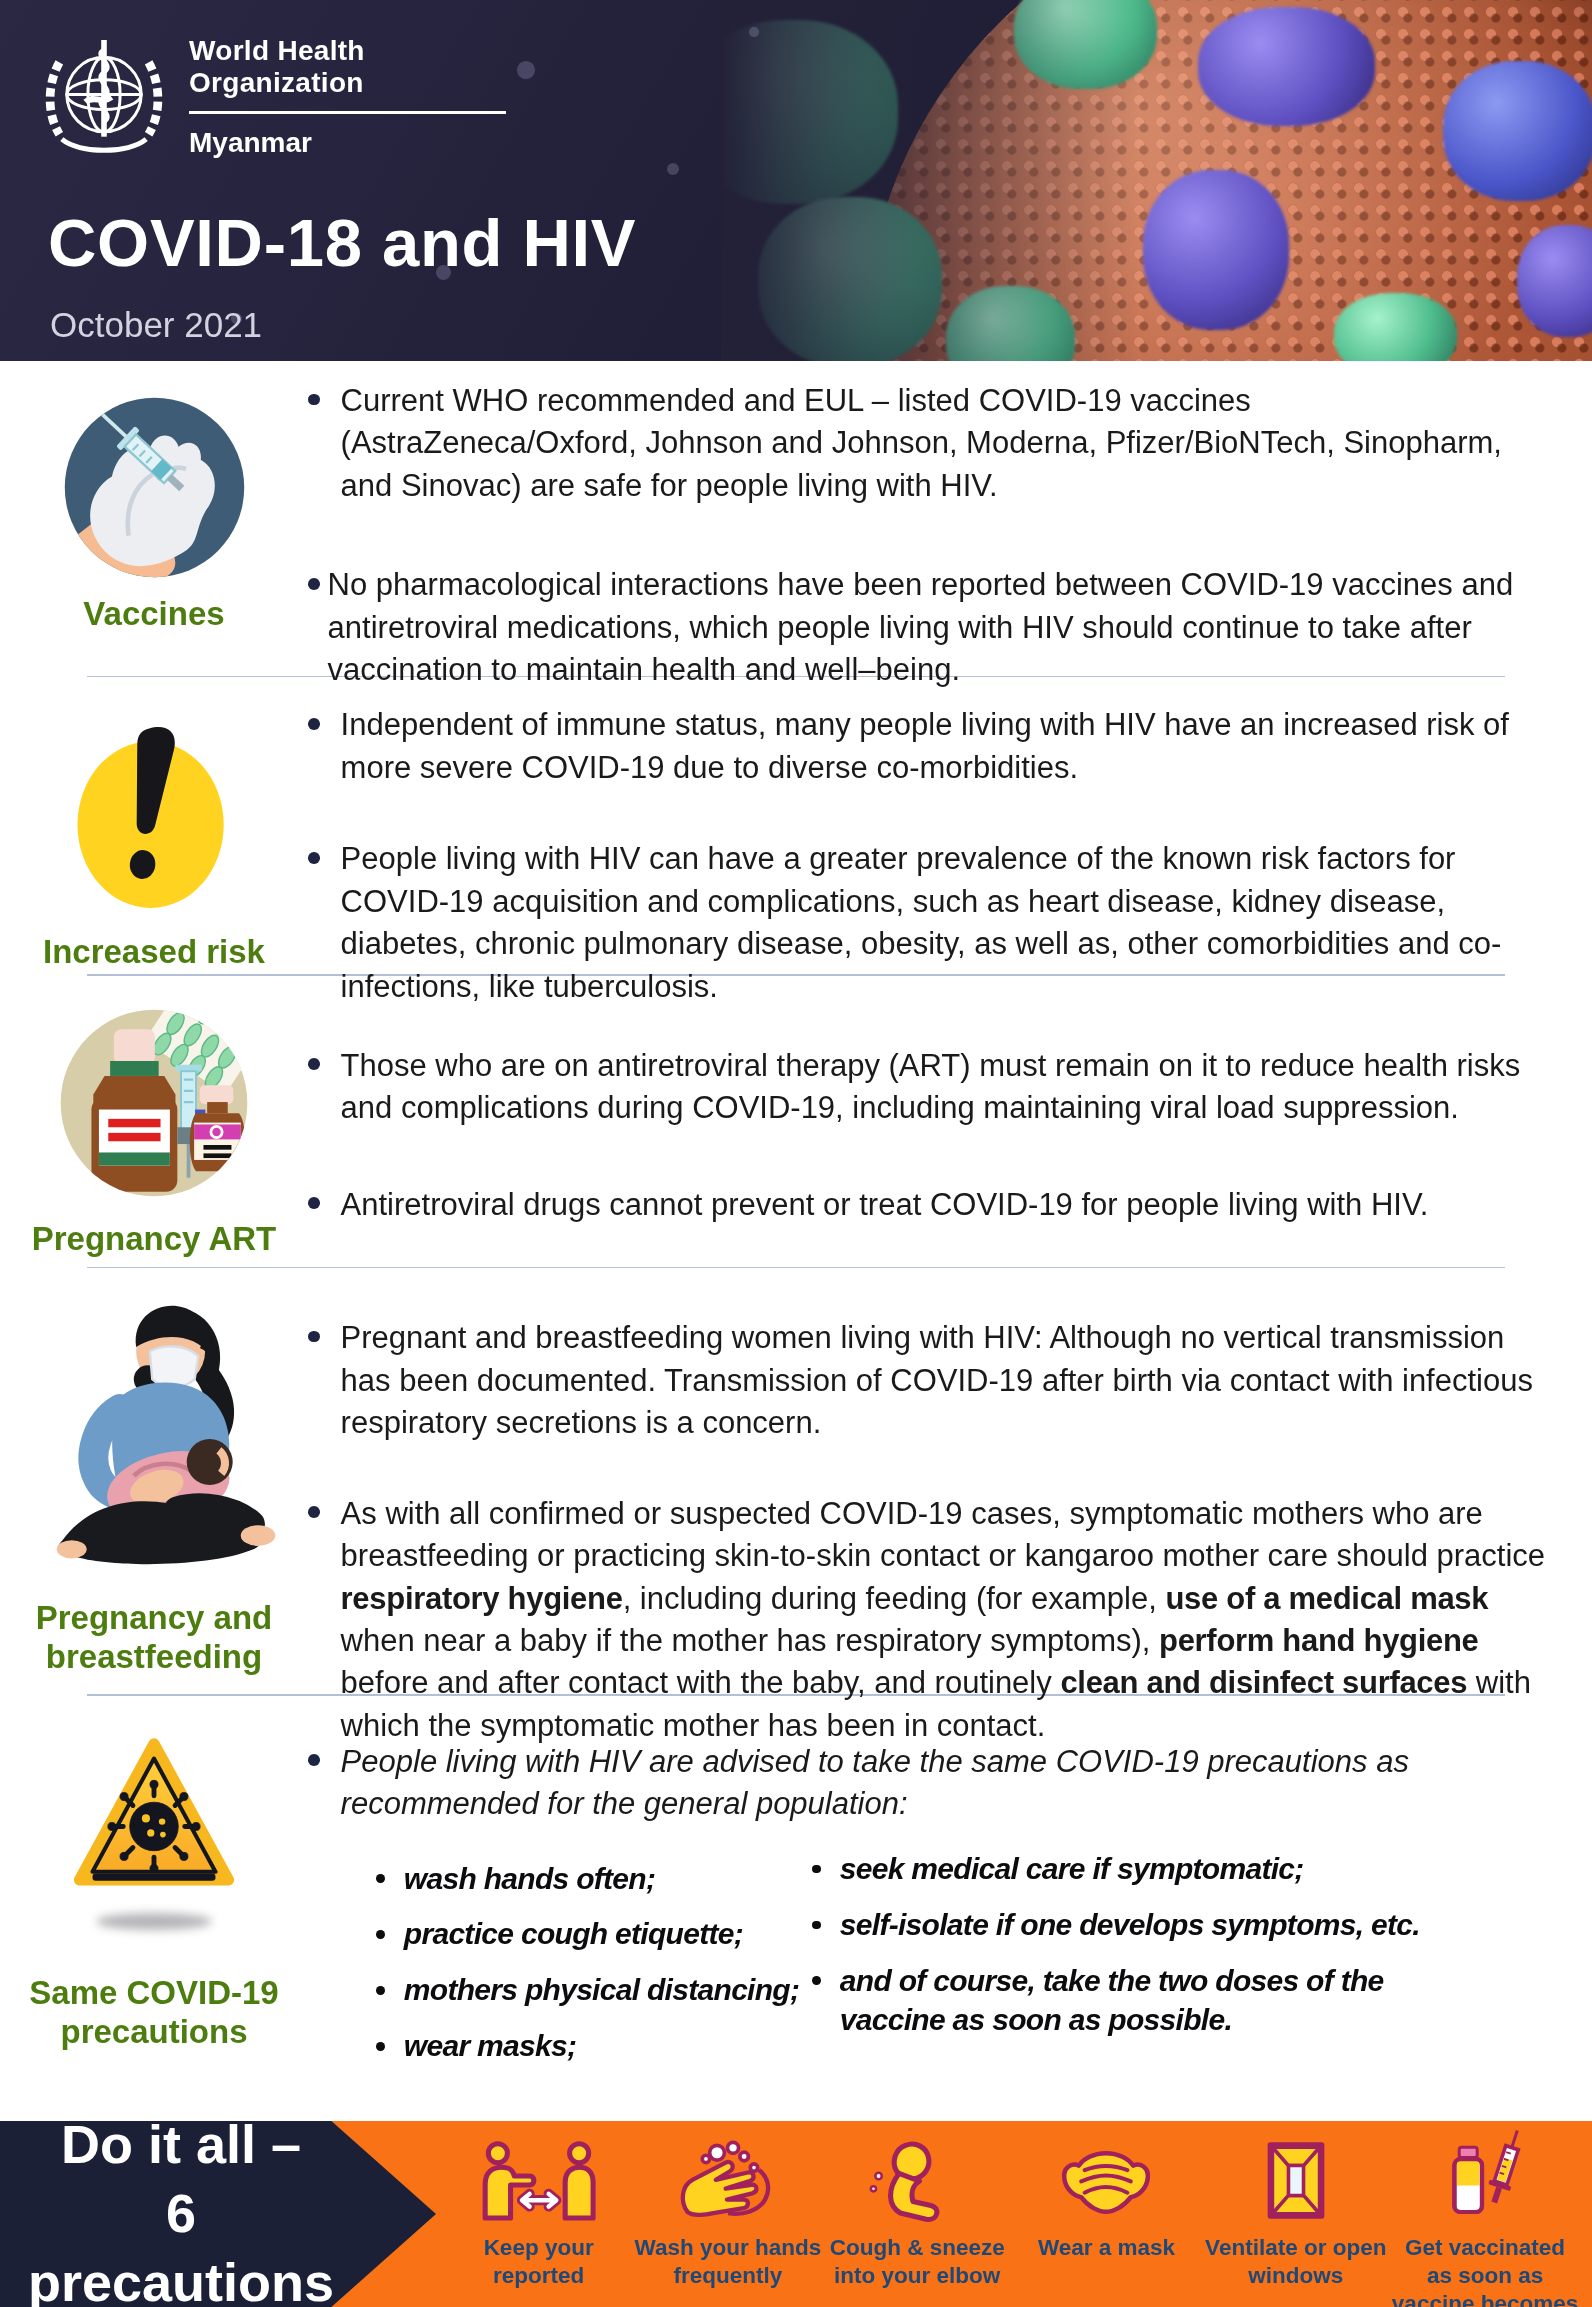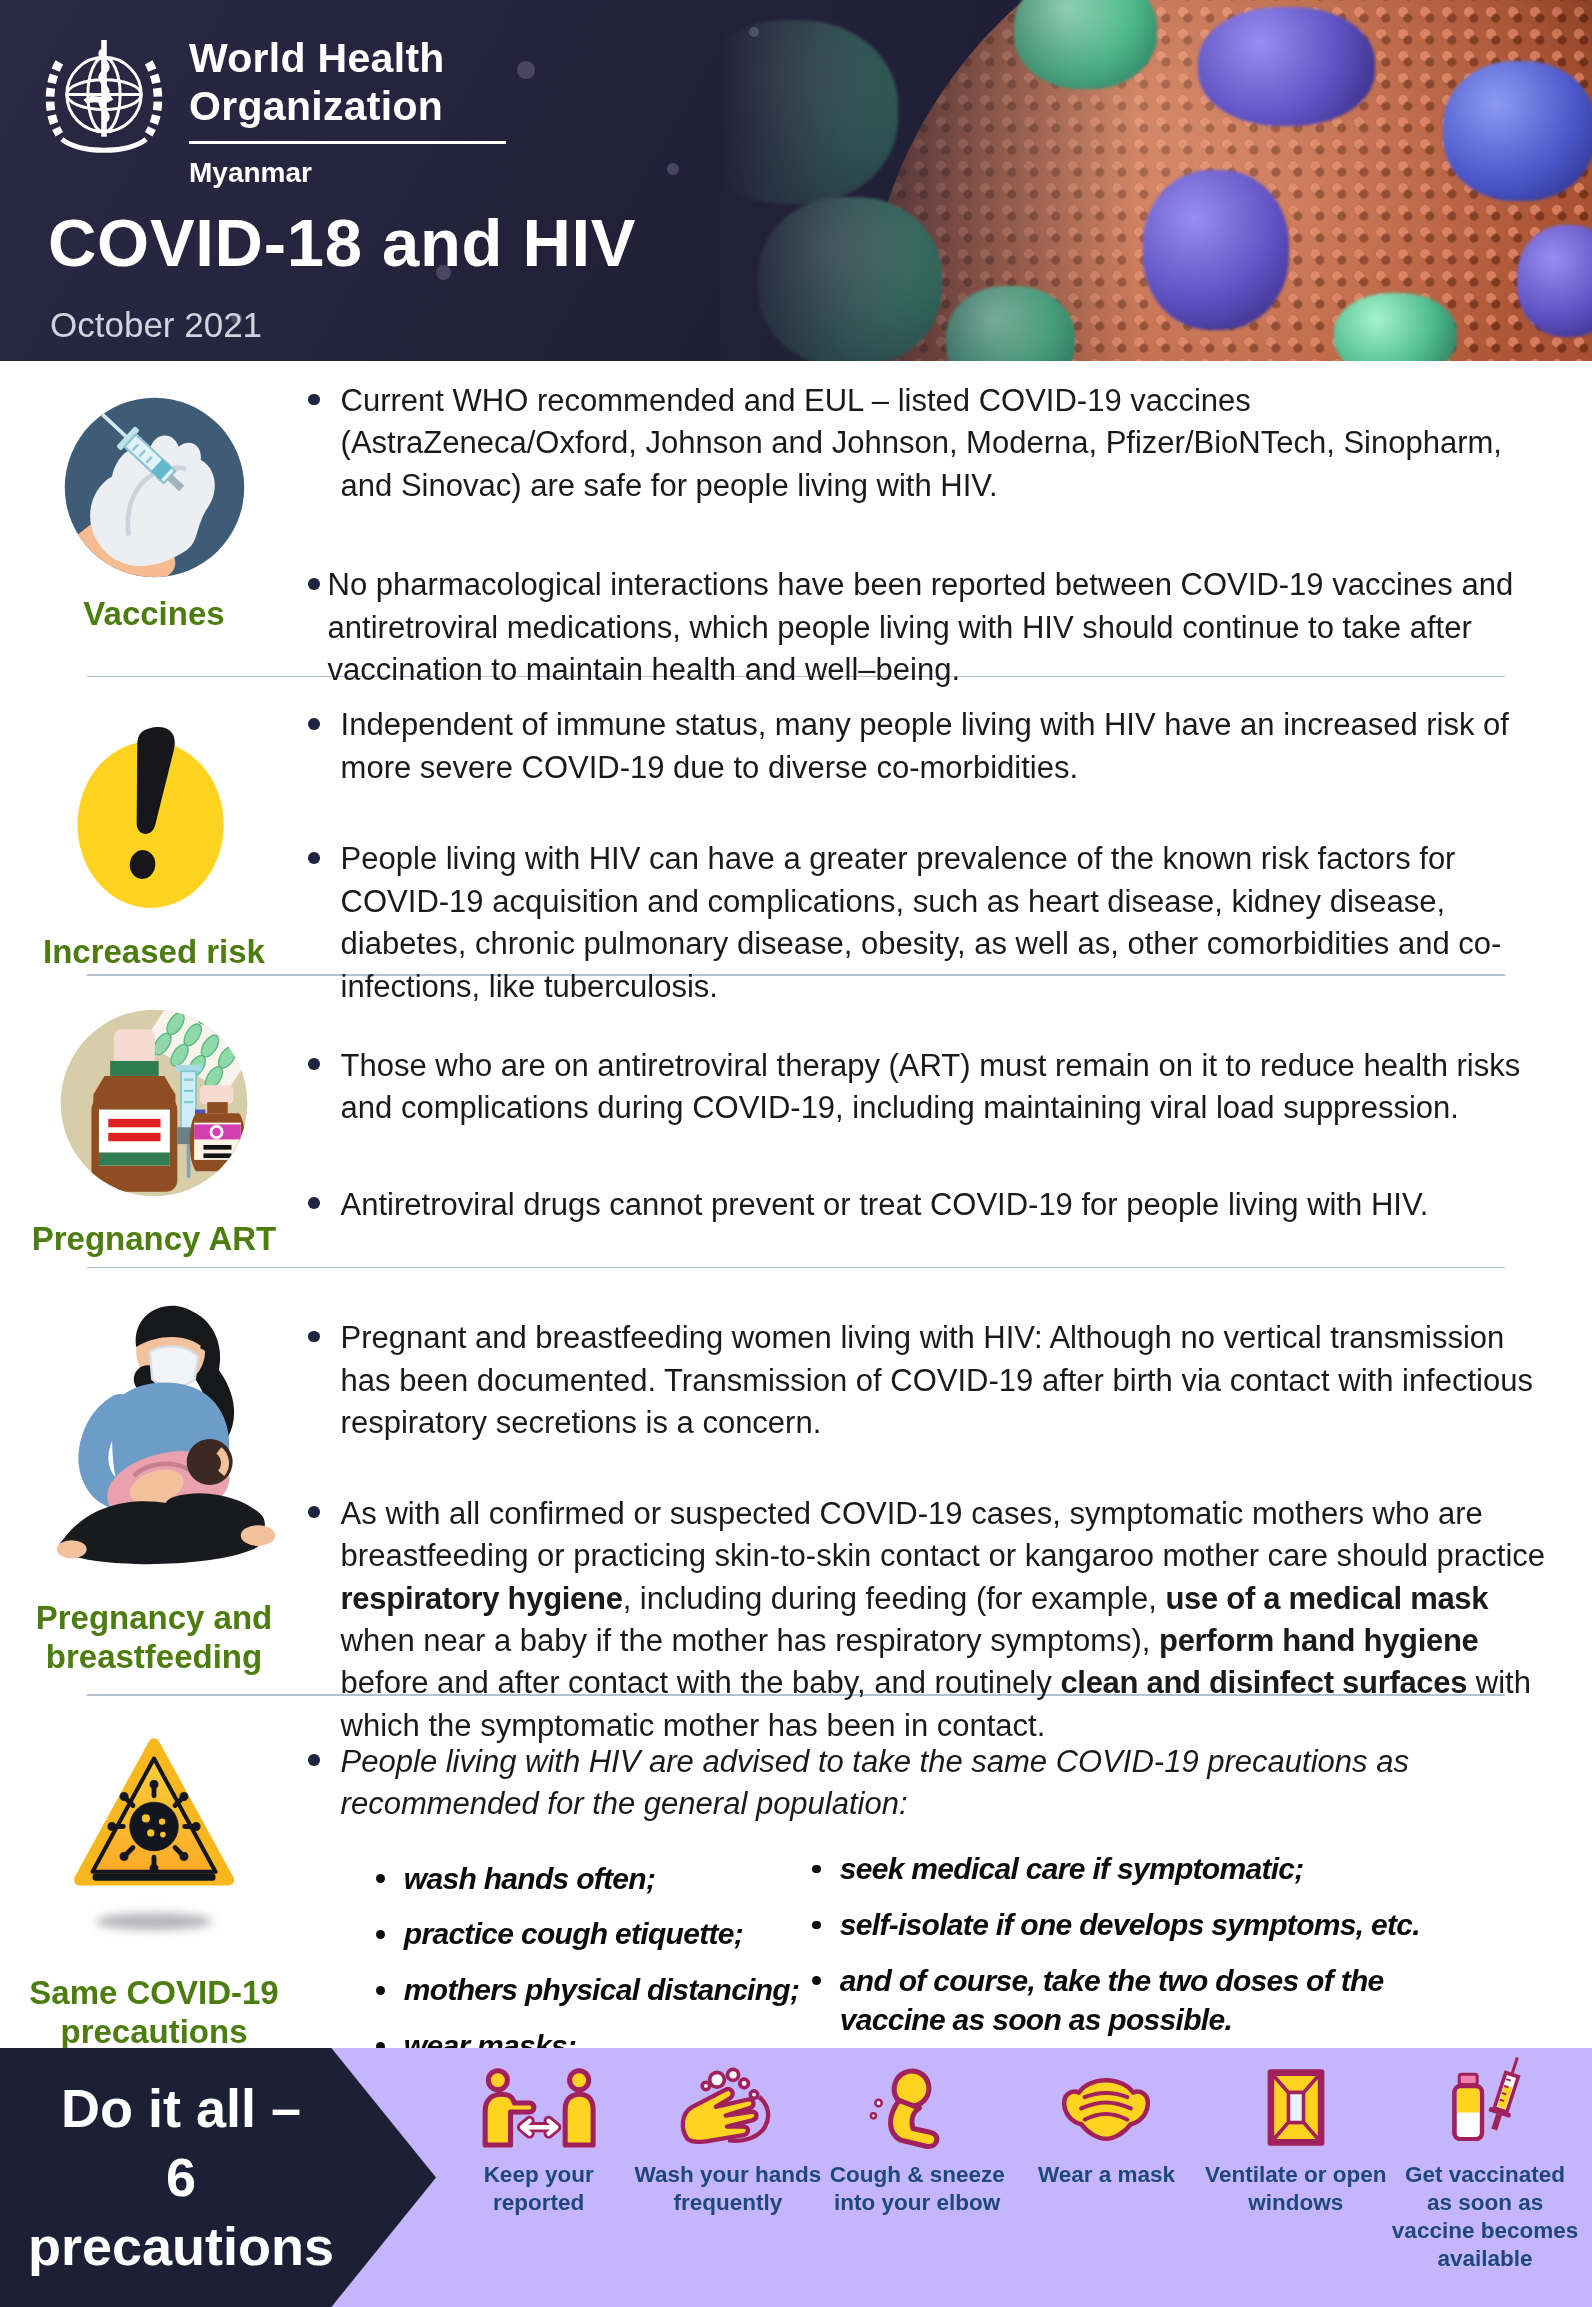--- a/index.html
+++ b/index.html
@@ -22,21 +22,21 @@
     box-shadow:inset -41px -54px 109px rgba(20,5,0,.55); }
   .sp { position:absolute; border-radius:46%; filter:blur(1.4px); }
   .sp.teal { background:radial-gradient(circle at 35% 30%, #a6f2cc, #4fbd8d 55%, #2c7a5f 92%); }
   .sp.purple { background:radial-gradient(circle at 35% 30%, #9a8cf0, #5d4fc0 58%, #392e84 92%); }
   .sp.blue { background:radial-gradient(circle at 35% 30%, #8d9af2, #4a55c8 58%, #2c3386 92%); }
   .v-fade { position:absolute; inset:0; background:linear-gradient(90deg,#232138 0%, rgba(35,33,56,0) 48%); }
 
   .who { position:absolute; left:42px; top:35px; display:flex; align-items:flex-start; }
   .who svg { overflow:visible; }
   .who-text { margin-left:23px; color:#fff; }
-  .who-line { font-size:41px; font-weight:bold; line-height:1.16; letter-spacing:0.3px; }
+  .who-line { font-size:28px; font-weight:bold; line-height:1.16; letter-spacing:0.3px; }
   .who-rule { width:317px; height:2.7px; background:#fff; margin:11px 0 13.6px 0; }
   .who-country { font-size:28px; font-weight:bold; }
 
   .hero h1 { position:absolute; left:48px; top:204px; color:#fff; font-size:67px; font-weight:bold; letter-spacing:0.7px; }
   .hero .subtitle { position:absolute; left:50px; top:305px; color:#d3d3e0; font-size:35px; font-weight:400; }
 
   
   .section { display:flex; width:100%; }
   .side { width:308px; flex-shrink:0; display:flex; flex-direction:column; align-items:center; }
   .side-label { font-size:33px; font-weight:bold; color:#4d7c0f; text-align:center; line-height:1.18; }
@@ -68,21 +68,21 @@
   .s-prec .side-label { margin-top:44px; width:293px; }
   .subs { display:flex; margin-top:33px; padding-left:68px; }
   .sub-col1 { width:436px; }
   .sub-col2 { width:626px; margin-top:-9.5px; }
   .sub { display:flex; gap:19px; margin-bottom:16.3px; }
   .s-dot { width:8.8px; height:8.8px; border-radius:50%; background:#0c0c0f; margin-top:15.7px; flex-shrink:0; }
   .sub span { font-size:30px; font-weight:bold; color:#0c0c0f; letter-spacing:-0.7px; line-height:1.32; }
   .tri-shadow { width:116px; height:17.7px; border-radius:50%; background:rgba(90,90,100,.45); filter:blur(4.8px); margin-top:4.1px; }
 
   
-  .footer { position:absolute; left:0; bottom:0; width:100%; height:259px; background:#c4b5fd;padding-left:20px; }
+  .footer { position:absolute; left:0; bottom:0; width:100%; height:186px; background:#f97316;padding-left:20px; }
   .chev { position:absolute; left:0; top:0; height:100%; width:436px; background:#1b2036;
           clip-path:polygon(0 0, 76% 0, 100% 50%, 76% 100%, 0 100%); }
   .chev-title { position:absolute; left:11px; top:50%; transform:translateY(-50%); width:340px;
                 text-align:center; color:#fff; font-weight:bold; font-size:54px; line-height:1.28; }
   .f-items { position:absolute; left:444px; right:12.3px; top:17.7px; bottom:0; display:flex; justify-content:space-between; }
   .f-item { display:flex; flex-direction:column; align-items:center; width:199px; }
   .f-icon { height:83px; display:flex; align-items:flex-end; justify-content:center; }
   .f-label { margin-top:12.3px; font-size:22.5px; font-weight:bold; color:#1d4878; text-align:center; line-height:1.25; max-width:196px; }
 </style>
 </head>

